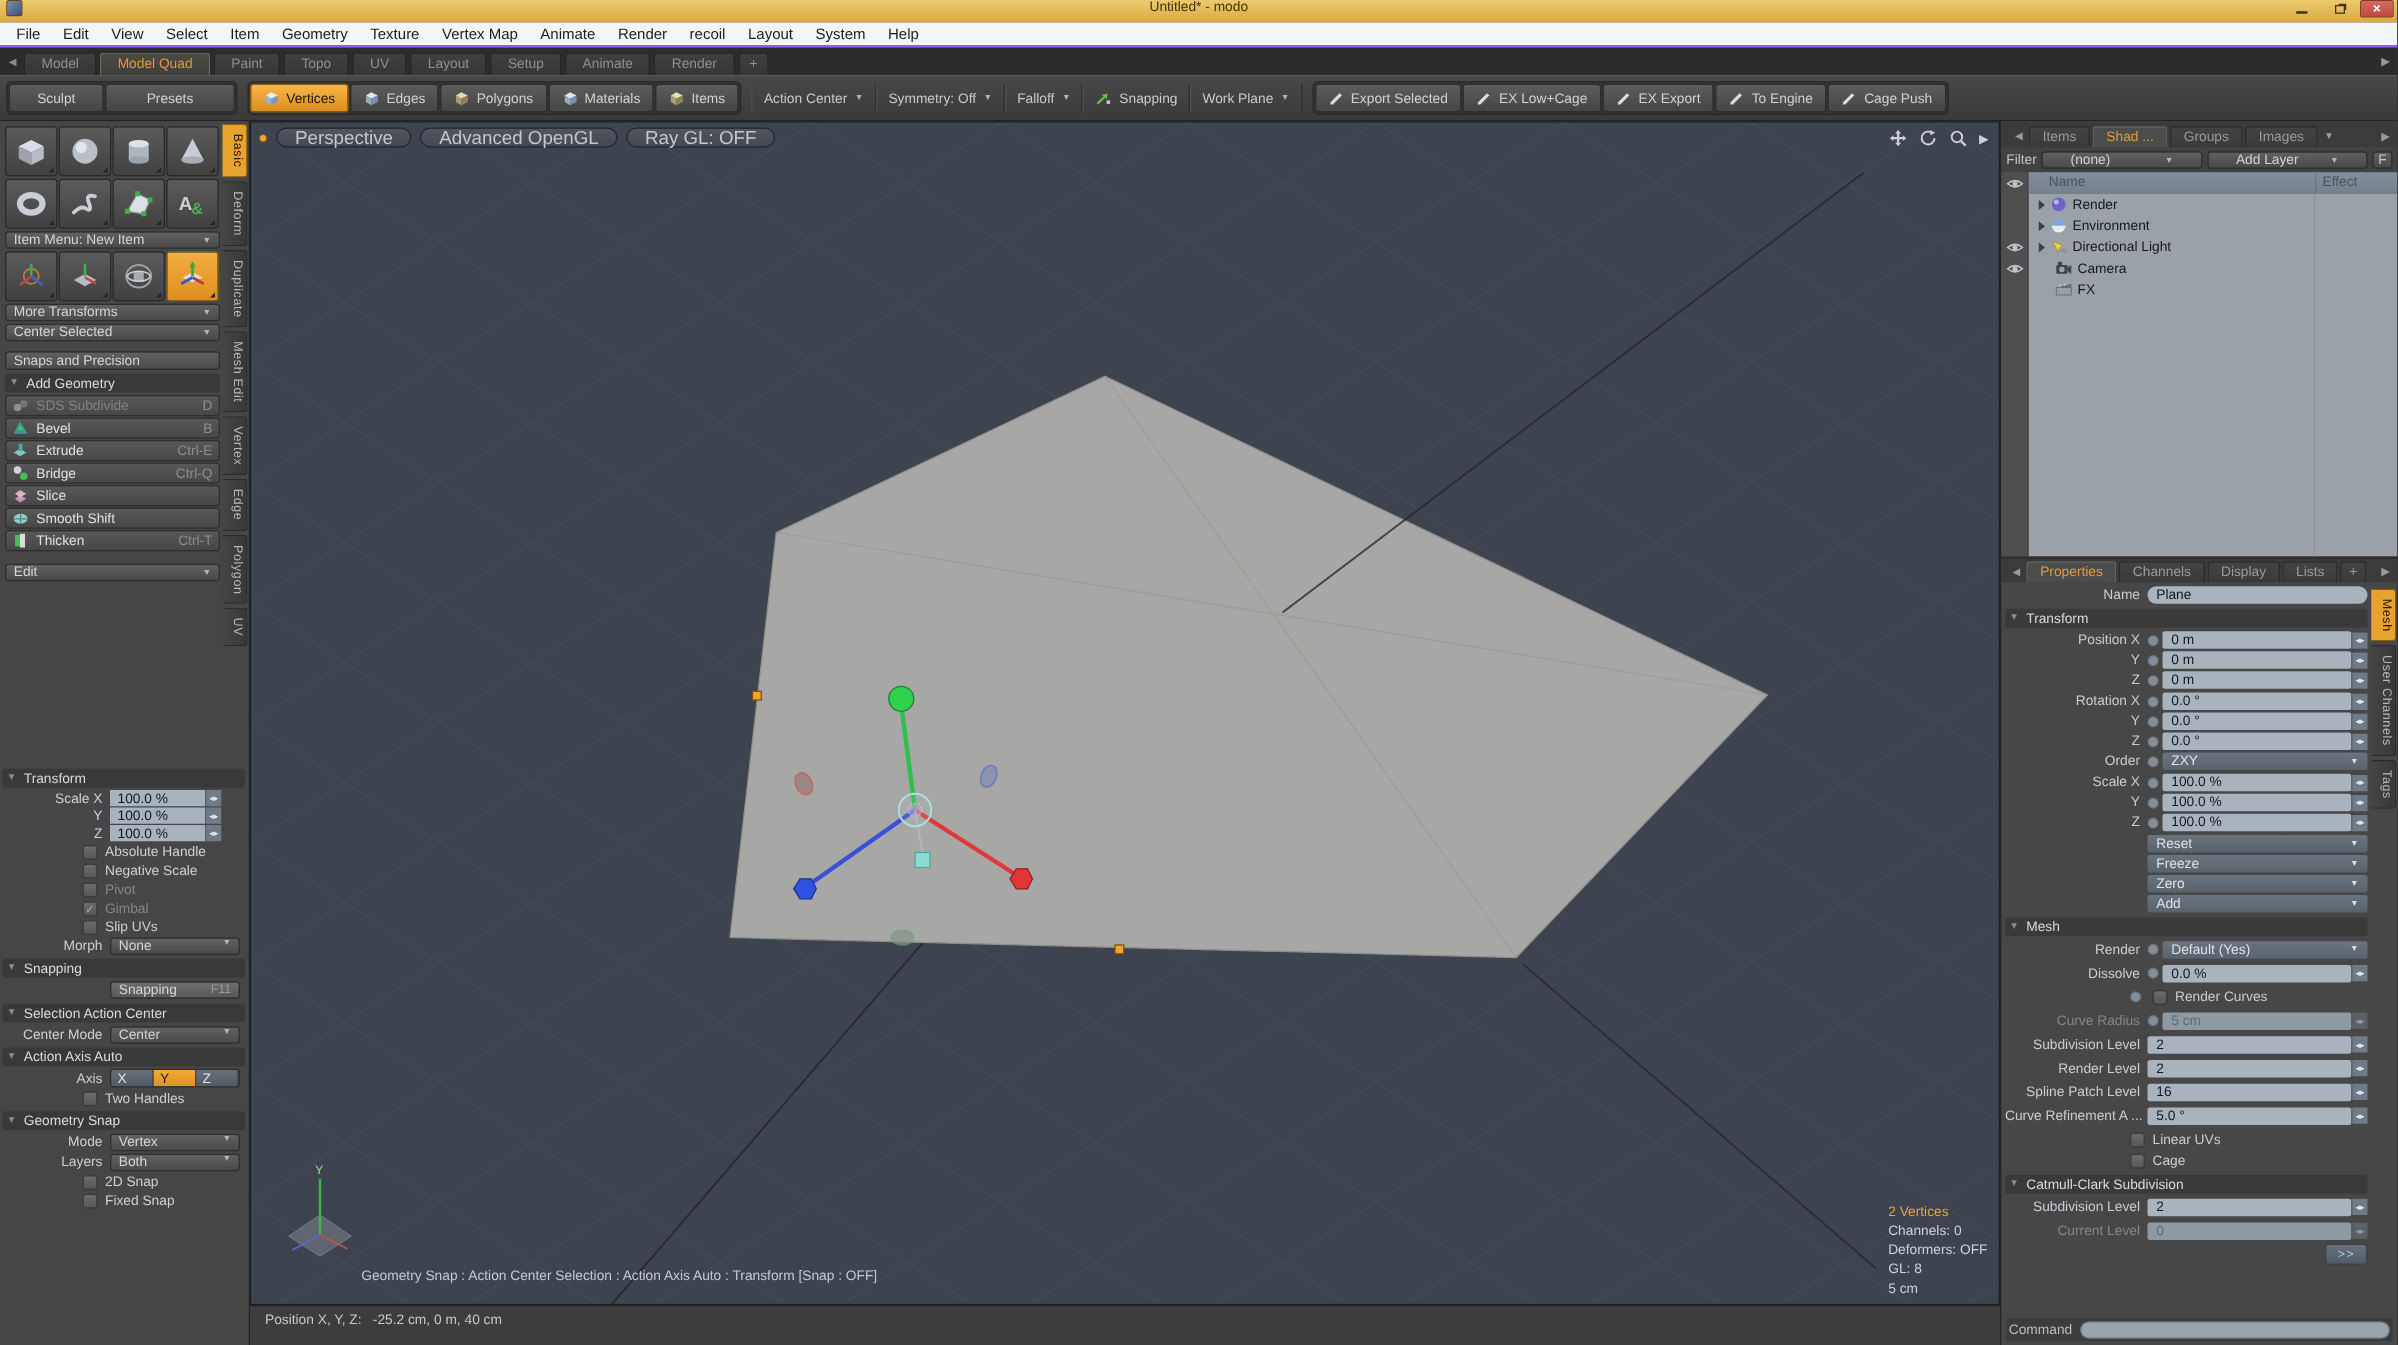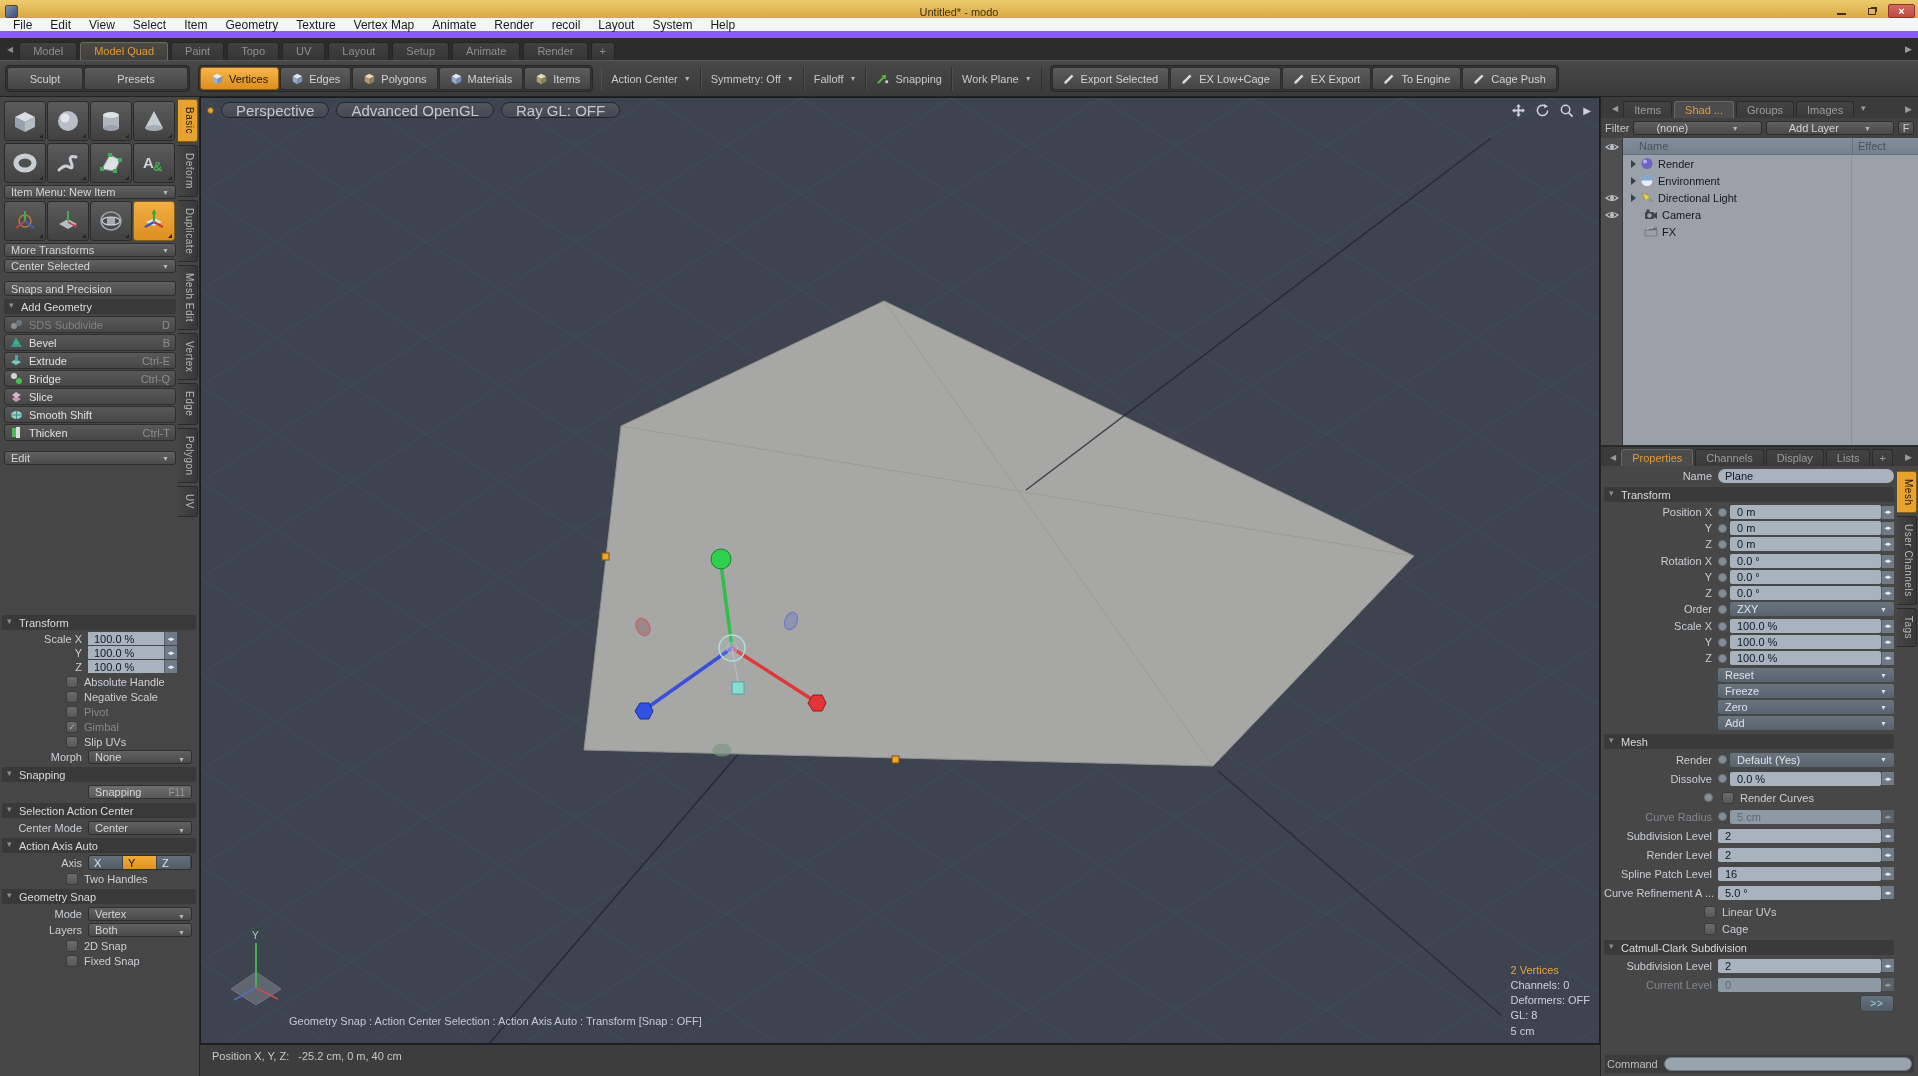--- a/index.html
+++ b/index.html
@@ -1,28 +1,28 @@
 <!DOCTYPE html>
 <html><head>
 <meta charset="utf-8">
 <style>
 *{margin:0;padding:0;box-sizing:border-box}
 body{background:#1a1a1a;font-family:"Liberation Sans",sans-serif}
 #window{position:relative;width:1918px;height:1076px;background:#3f3f3f;overflow:hidden;font-size:11px;color:#ccc;user-select:none}
 
-.titlebar{position:absolute;top:0;left:0;right:0;height:18px;background:linear-gradient(#eccb6d,#d9a843);display:flex;align-items:flex-end;padding:0 3px}
+.titlebar{position:absolute;top:0;left:0;right:0;height:18px;background:linear-gradient(#eccb6d,#d9a843);display:flex;align-items:flex-start;padding:0 3px}
 .apicon{width:13px;height:13px;border-radius:2px;background:linear-gradient(135deg,#7d90b5,#3e4f73);margin-left:2px;border:1px solid #5c4a18}
 .title{position:absolute;left:0;right:0;text-align:center;font-size:11px;color:#43320e}
 .wctrl{margin-left:auto;display:flex;gap:3px;z-index:3}
 .wbtn{width:27px;height:14px;display:flex;align-items:center;justify-content:center;border-radius:2px;color:#43320e;font-size:11px;line-height:1}
 .minbar{width:9px;height:2px;background:#43320e;margin-top:6px}
 .maxbox{width:8px;height:7px;border:1px solid #43320e;box-shadow:2px -2px 0 -1px #43320e}
 .wbtn.close{background:linear-gradient(#d46a60,#bf4a42);border:1px solid #8e352f;color:#fff;font-weight:bold}
 
-.menubar{position:absolute;top:18px;left:0;right:0;height:20px;background:#f3f6f9;display:flex;align-items:flex-end;padding-left:4px;color:#1b1b1b;font-size:12px;border-bottom:7px solid #8b5cf6}
+.menubar{position:absolute;top:18px;left:0;right:0;height:20px;background:#f3f6f9;display:flex;align-items:flex-end;padding-left:4px;color:#1b1b1b;font-size:12px;border-bottom:2px solid #8b5cf6}
 .menubar>span{padding:0 9px;height:100%;display:flex;align-items:center}
 
 .tabrow{position:absolute;top:38px;left:0;right:0;height:22px;background:#2c2c2c;display:flex;align-items:flex-end;padding:0 0 0 4px;gap:3px}
 .tnav{color:#8a8a8a;font-size:8px;align-self:center;padding:0 3px}
 .ltab{height:18px;padding:2px 13px;background:linear-gradient(#404040,#363636);color:#8f8f8f;border:1px solid #262626;border-bottom:none;border-radius:3px 3px 0 0;font-size:11px}
 .ltab.active{background:linear-gradient(#4c4a44,#403e38);color:#e09b3a;border-color:#6b6a60}
 .ltab.plus{padding:2px 8px}
 .tend{margin-left:auto;color:#9a9a9a;font-size:9px;align-self:center;padding-right:6px}
 
 .toolbar{position:absolute;top:60px;left:0;right:0;height:37px;background:linear-gradient(#484848,#3a3a3a);border-top:1px solid #585858;border-bottom:1px solid #232323;display:flex;align-items:center;padding:0 5px;gap:8px}
@@ -50,21 +50,21 @@
 .side-tabs{position:absolute;right:1px;top:2px;width:20px;display:flex;flex-direction:column;gap:3px}
 .vtab{writing-mode:vertical-rl;background:linear-gradient(90deg,#454545,#383838);color:#b8b8b8;border:1px solid #2a2a2a;border-left:none;border-radius:0 3px 3px 0;padding:7px 2px;font-size:10px;letter-spacing:.5px}
 .vtab.active{background:#e8a32f;color:#241802;border-color:#8a5c14}
 .lower{position:absolute;left:2px;top:515px;width:194px}
 .frow{display:flex;align-items:center;height:13px;margin-bottom:1px}
 .flab{width:86px;text-align:right;padding-right:6px;color:#ccd0d4;white-space:nowrap}
 .lfld{width:76px;background:#a9b3bd;color:#10181f;height:13px;display:flex;align-items:center;padding:0 6px}
 .spin{width:13px;height:13px;background:#6f7b86;color:#e2e9ef;font-size:7px;display:flex;align-items:center;justify-content:center;border-left:1px solid #576069}
 .cbrow{display:flex;align-items:center;gap:6px;height:15px;padding-left:64px;color:#ccd0d4}
 .ck{width:12px;height:12px;background:linear-gradient(#6c6c6c,#575757);border:1px solid #3b3b3b;border-radius:3px;flex:none;display:flex;align-items:center;justify-content:center;font-size:9px;color:#aab0b5}
-.ldd{width:104px;background:linear-gradient(#616161,#4a4a4a);border:1px solid #2e2e2e;border-radius:3px;color:#d5d5d5;height:14px;display:flex;align-items:flex-end;padding:0 6px}
+.ldd{width:104px;background:linear-gradient(#616161,#4a4a4a);border:1px solid #2e2e2e;border-radius:3px;color:#d5d5d5;height:14px;display:flex;align-items:flex-start;padding:0 6px}
 .ldd .car{margin-left:auto}
 .seg{display:flex;width:104px;border:1px solid #2e2e2e;border-radius:3px;overflow:hidden}
 .seg span{flex:1;height:13px;background:linear-gradient(#667079,#525c66);color:#dfe3e7;display:flex;align-items:center;padding-left:5px;border-right:1px solid #3d454d}
 .seg span.on{background:linear-gradient(#f2ab38,#e0921f);color:#241802}
 
 .viewport{position:absolute;left:200px;top:97px;width:1400px;height:947px;background:#3d4450;border:1px solid #1c1c1c}
 .viewport svg.scene{position:absolute;inset:0}
 .vbar{position:absolute;top:4px;left:6px;display:flex;gap:7px;align-items:center}
 .vdot{width:7px;height:7px;border-radius:50%;background:#e8a33d;border:1px solid #7a5510}
 .vbtn{height:16px;padding:0 14px;background:linear-gradient(#50555e,#434851);border:1px solid #23272d;border-radius:8px;color:#c3c8ce;display:flex;align-items:center;font-size:15px}

